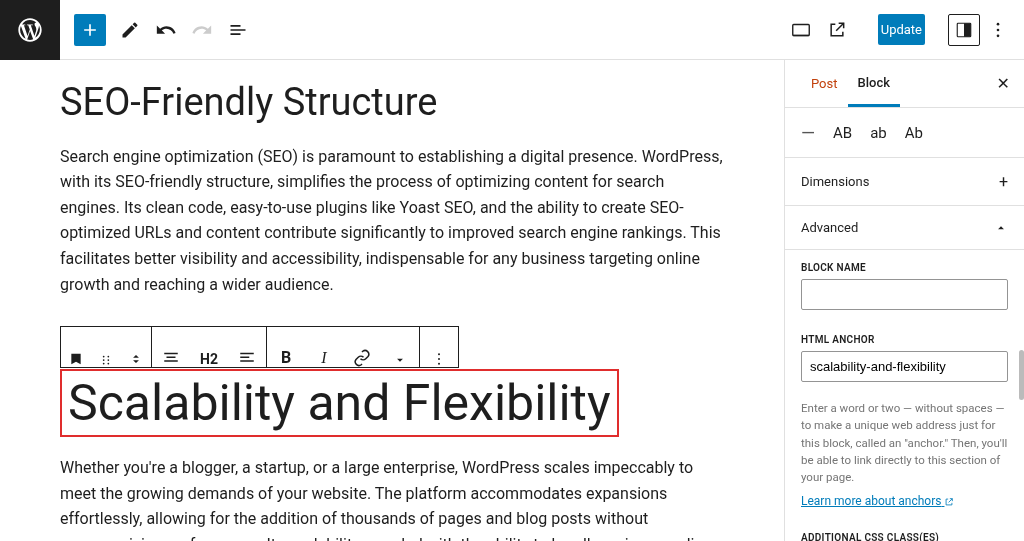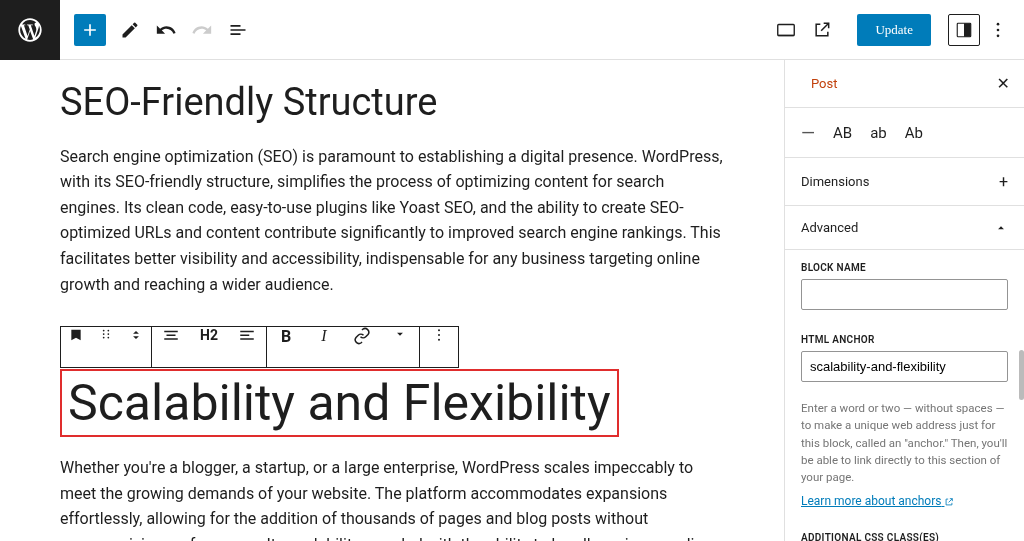--- a/index.html
+++ b/index.html
@@ -4,31 +4,31 @@
 <style>
 * { box-sizing: border-box; margin: 0; padding: 0; }
 body { font-family: -apple-system, BlinkMacSystemFont, "Segoe UI", Roboto, sans-serif; font-size: 13px; color: #1e1e1e; width: 1024px; height: 541px; overflow: hidden; }
 .topbar { height: 60px; display: flex; align-items: center; border-bottom: 1px solid #e0e0e0; padding: 0 8px; }
 .wp-logo { width: 60px; height: 60px; background: #1e1e1e; display: flex; align-items: center; justify-content: center; margin-left: -8px; margin-right: 8px; }
 .wp-logo svg { width: 28px; height: 28px; fill: #fff; }
 .add-btn { width: 32px; height: 32px; background: #007cba; color: #fff; border-radius: 2px; display: flex; align-items: center; justify-content: center; margin: 0 6px; cursor: pointer; }
 .tool-btn { width: 36px; height: 36px; display: flex; align-items: center; justify-content: center; color: #1e1e1e; cursor: pointer; border-radius: 2px; }
 .tool-btn.disabled { color: #ccc; }
 .spacer { flex: 1; }
-.update-btn { background: #007cba; color: #fff; padding: 8px 18px; border-radius: 2px; font-size: 13px; cursor: pointer; margin: 0 17px; font-family: Liberation Serif, serif; }
+.update-btn { background: #007cba; color: #fff; padding: 8px 3px; border-radius: 2px; font-size: 13px; cursor: pointer; margin: 0 23px; }
 .icon-sq { width: 36px; height: 36px; display: flex; align-items: center; justify-content: center; cursor: pointer; border-radius: 2px; }
 .icon-sq.boxed { border: 1px solid #1e1e1e; width: 32px; height: 32px; }
 .main-wrap { display: flex; height: calc(541px - 60px); }
 .editor { flex: 1; padding: 10px 60px; overflow-y: auto; position: relative; }
 .editor h2.h-title { font-size: 38px; font-weight: 400; margin: 10px 0 18px; line-height: 1.2; }
 .editor p { font-size: 16px; line-height: 1.6; margin-bottom: 18px; color: #1e1e1e; font-weight: 400; }
 .block-toolbar { display: inline-flex; border: 1px solid #1e1e1e; background: #fff; position: absolute; top: 266px; left: 60px; height: 42px; }
 .bt-group { display: flex; align-items: center; border-right: 1px solid #1e1e1e; }
 .bt-group:last-child { border-right: none; }
-.bt-btn { width: 38px; height: 40px; display: flex; align-items: flex-start; justify-content: center; cursor: pointer; font-size: 13px; }
+.bt-btn { width: 38px; height: 40px; display: flex; align-items: flex-end; justify-content: center; cursor: pointer; font-size: 13px; }
 .bt-btn.narrow { width: 30px; }
 .bt-btn strong { font-weight: 700; font-size: 14px; }
 .sel-heading { border: 2px solid #e02d2d; font-size: 50px; font-weight: 400; padding: 2px 6px; display: inline-block; margin: 8px 0 18px; line-height: 1.2; }
 .sidebar { width: 240px; border-left: 1px solid #e0e0e0; overflow-y: auto; font-size: 13px; position: relative; }
 .sb-scroll-ind { position: absolute; right: 0; top: 290px; width: 5px; height: 50px; background: #bbb; border-radius: 3px; }
 .tabs { display: flex; align-items: center; border-bottom: 1px solid #e0e0e0; padding: 0 16px; height: 48px; position: relative; }
 .tab { padding: 14px 10px; cursor: pointer; color: #c2410c; font-size: 13px; }
 .tab.active { color: #1e1e1e; font-weight: 500; border-bottom: 3px solid #007cba; margin-bottom: -1px; }
 .tab-close { position: absolute; right: 14px; top: 14px; cursor: pointer; font-size: 16px; }
 .letter-row { display: flex; gap: 18px; padding: 14px 16px; align-items: center; border-bottom: 1px solid #e0e0e0; }
@@ -183,20 +183,21 @@
 
     <div style="height:46px"></div>
     <span class="sel-heading">Scalability and Flexibility</span>
     <p>Whether you're a blogger, a startup, or a large enterprise, WordPress scales impeccably to meet the growing demands of your website. The platform accommodates expansions effortlessly, allowing for the addition of thousands of pages and blog posts without compromising performance. Its scalability, coupled with the ability to handle various media types, ensures a future-proof solution for businesses, accommodating their changing needs as they grow.</p>
   </div>
 
   <div class="sidebar">
     <div class="sb-scroll-ind"></div>
     <div class="tabs">
       <div class="tab">Post</div>
+      <div class="tab active">Block</div>
       <div class="tab-close">✕</div>
     </div>
     <div class="letter-row">
       <span class="minus">—</span>
       <span class="lcase">AB</span>
       <span class="lcase">ab</span>
       <span class="lcase">Ab</span>
     </div>
     <div class="panel-row">
       <span class="lbl">Dimensions</span>

